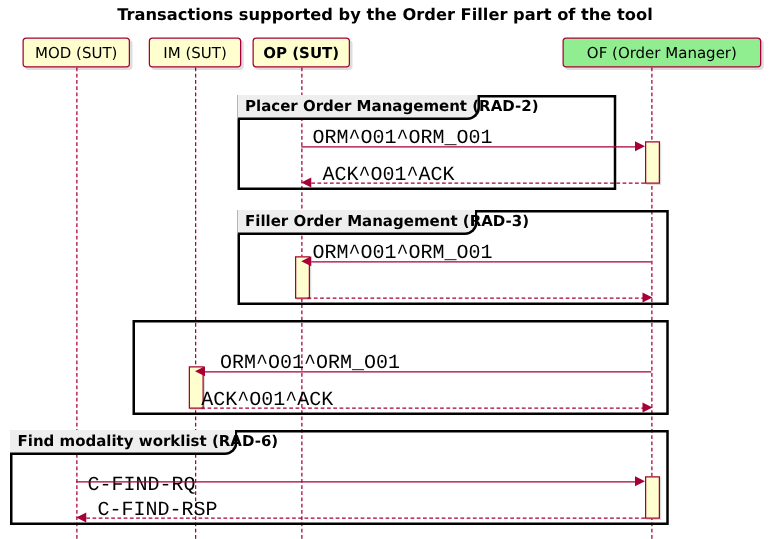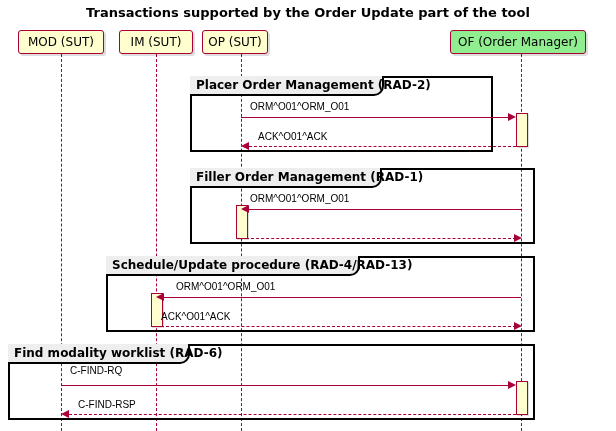--- a/index.html
+++ b/index.html
@@ -62,24 +62,24 @@
     font-size:12px;
     font-weight:bold;
     color:#000000;
     line-height:18px;
     padding:0 8px 0 6px;
     height:20px;
     white-space:nowrap;
   }
   .msg-label{
     position:absolute;
-    font-size:10px;
+    font-size:16px;
     color:#000000;
     white-space:nowrap;
-    font-family:Liberation Sans, sans-serif;
+    font-family:Liberation Mono, monospace;
   }
   .arrow-line{
     position:absolute;
     height:0;
     border-top:1px solid #A80036;
   }
   .arrow-line.dashed{
     border-top:1px dashed #A80036;
   }
   .arrow-head{
@@ -95,80 +95,77 @@
     border-top:4px solid transparent;
     border-bottom:4px solid transparent;
     border-right:8px solid #A80036;
   }
 </style>
 </head>
 <body>
 
 <div id="diagram">
 
-  <div class="title">Transactions supported by the Order Update part of the tool</div>
+  <div class="title">Transactions supported by the Order Filler part of the tool</div>
 
   <div class="lifeline" style="left:61px;top:54px;height:377px;"></div>
   <div class="lifeline" style="left:156px;top:54px;height:377px;"></div>
   <div class="lifeline" style="left:241px;top:54px;height:377px;"></div>
   <div class="lifeline" style="left:521px;top:54px;height:377px;"></div>
 
   <div class="participant" style="left:18px;top:30px;width:86px;">
     <span>MOD (SUT)</span>
   </div>
   <div class="participant" style="left:119px;top:30px;width:74px;">
     <span>IM (SUT)</span>
   </div>
-  <div class="participant" style="left:202px;top:30px;width:66px;">
+  <div class="participant" style="left:202px;top:30px;width:78px;font-weight:bold;">
     <span>OP (SUT)</span>
   </div>
-  <div class="participant green" style="left:450px;top:30px;width:136px;">
+  <div class="participant green" style="left:450px;top:30px;width:159px;">
     <span>OF (Order Manager)</span>
   </div>
 
   <div class="group" style="left:190px;top:76px;width:303px;height:76px;"></div>
   <div class="group-header" style="left:190px;top:76px;width:194px;">
     <span>Placer Order Management (RAD-2)</span>
   </div>
   <div class="activation" style="left:516px;top:113px;height:32px;"></div>
   <div class="msg-label" style="left:250px;top:101px;">ORM^O01^ORM_O01</div>
   <div class="arrow-line" style="left:241px;top:117px;width:267px;"></div>
   <div class="arrow-head right" style="left:508px;top:113px;"></div>
   <div class="msg-label" style="left:258px;top:131px;">ACK^O01^ACK</div>
   <div class="arrow-line dashed" style="left:249px;top:146px;width:267px;"></div>
   <div class="arrow-head left" style="left:241px;top:142px;"></div>
 
   <div class="group" style="left:190px;top:168px;width:345px;height:76px;"></div>
   <div class="group-header" style="left:190px;top:168px;width:192px;">
-    <span>Filler Order Management (RAD-1)</span>
+    <span>Filler Order Management (RAD-3)</span>
   </div>
   <div class="activation" style="left:236px;top:205px;height:32px;"></div>
   <div class="msg-label" style="left:250px;top:193px;">ORM^O01^ORM_O01</div>
   <div class="arrow-line" style="left:249px;top:209px;width:272px;"></div>
   <div class="arrow-head left" style="left:241px;top:205px;"></div>
   <div class="arrow-line dashed" style="left:246px;top:238px;width:270px;"></div>
   <div class="arrow-head right" style="left:514px;top:234px;"></div>
 
   <div class="group" style="left:106px;top:256px;width:429px;height:76px;"></div>
-  <div class="group-header" style="left:106px;top:256px;width:254px;">
-    <span>Schedule/Update procedure (RAD-4/RAD-13)</span>
-  </div>
   <div class="activation" style="left:151px;top:293px;height:32px;"></div>
   <div class="msg-label" style="left:176px;top:281px;">ORM^O01^ORM_O01</div>
   <div class="arrow-line" style="left:164px;top:297px;width:357px;"></div>
   <div class="arrow-head left" style="left:156px;top:293px;"></div>
   <div class="msg-label" style="left:161px;top:311px;">ACK^O01^ACK</div>
   <div class="arrow-line dashed" style="left:161px;top:326px;width:355px;"></div>
   <div class="arrow-head right" style="left:514px;top:322px;"></div>
 
   <div class="group" style="left:8px;top:344px;width:527px;height:76px;"></div>
   <div class="group-header" style="left:8px;top:344px;width:182px;">
     <span>Find modality worklist (RAD-6)</span>
   </div>
   <div class="activation" style="left:516px;top:381px;height:32px;"></div>
-  <div class="msg-label" style="left:70px;top:365px;">C-FIND-RQ</div>
+  <div class="msg-label" style="left:70px;top:379px;">C-FIND-RQ</div>
   <div class="arrow-line" style="left:61px;top:385px;width:447px;"></div>
   <div class="arrow-head right" style="left:508px;top:381px;"></div>
   <div class="msg-label" style="left:78px;top:399px;text-align:right;">C-FIND-RSP</div>
   <div class="arrow-line dashed" style="left:69px;top:414px;width:447px;"></div>
   <div class="arrow-head left" style="left:61px;top:410px;"></div>
 
 </div>
 
 </body></html>

